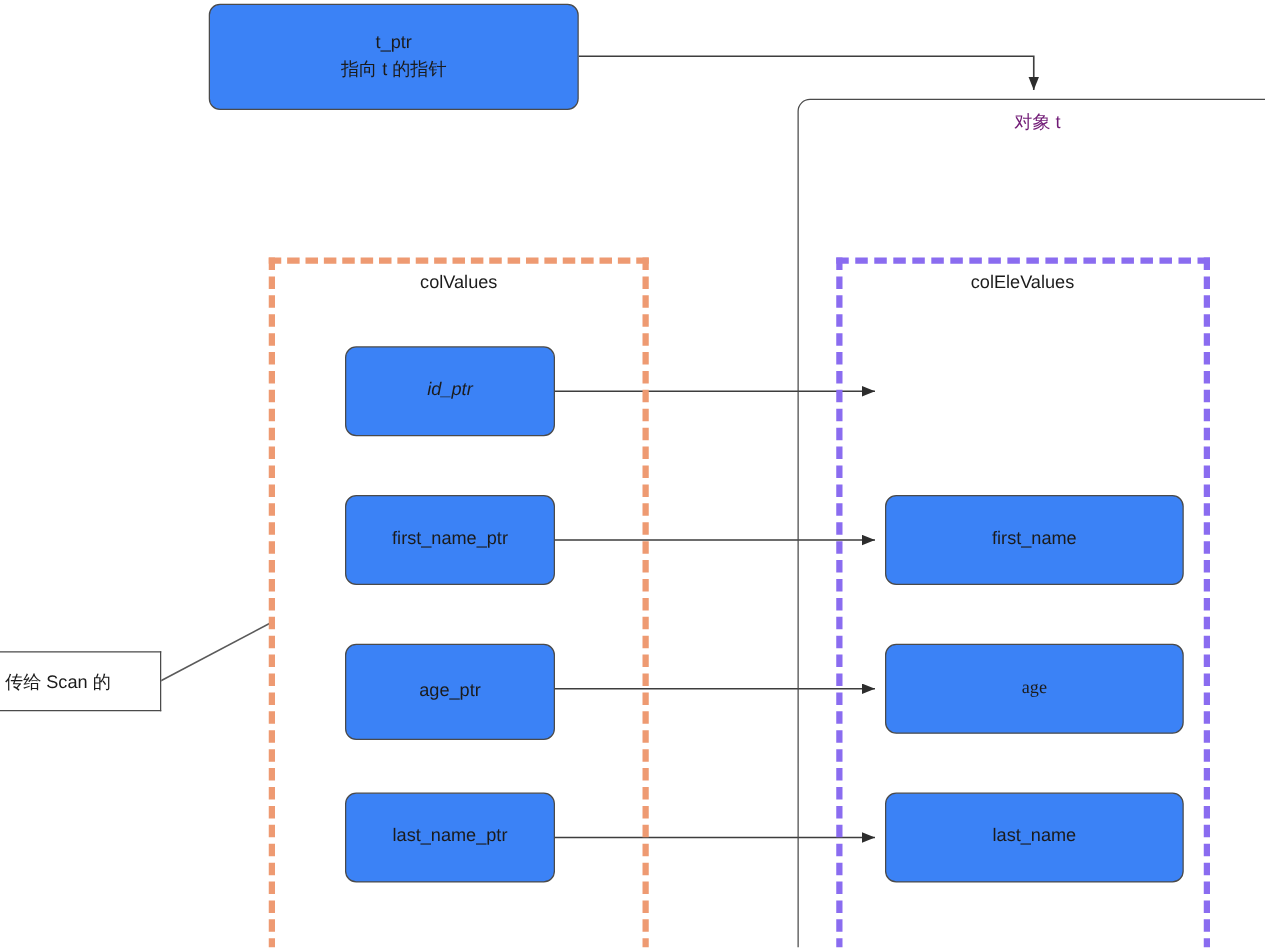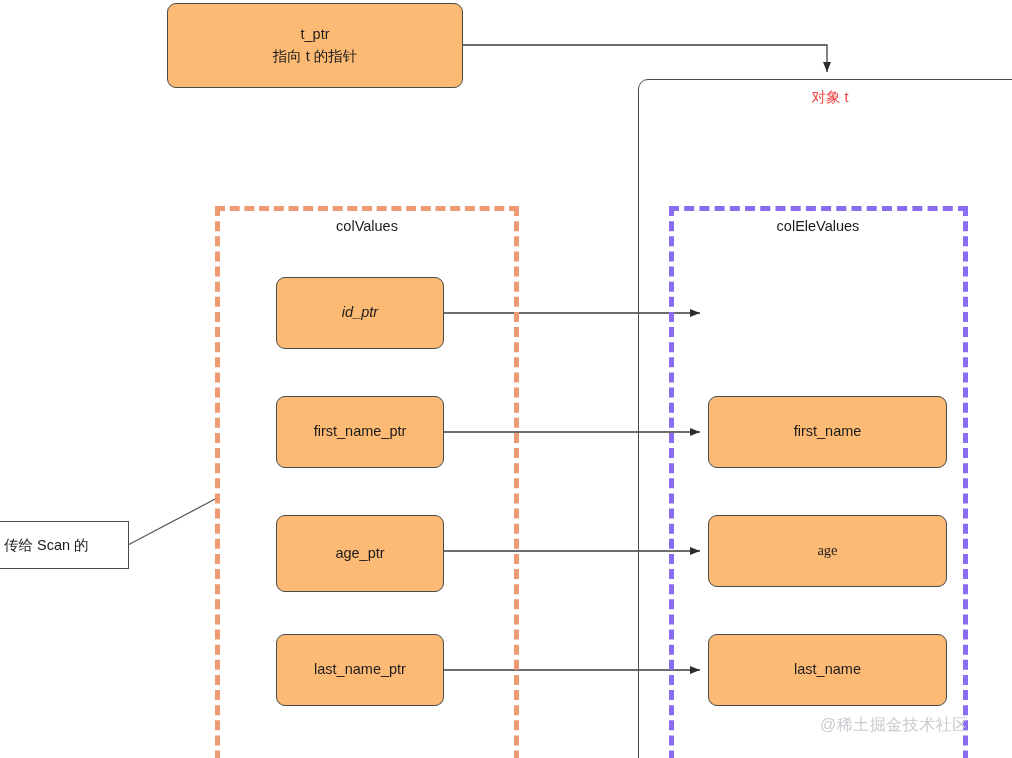--- a/index.html
+++ b/index.html
@@ -22,42 +22,42 @@
     left: 0;
     top: 0;
     width: 1012px;
     height: 758px;
   }
   .node-box {
     position: absolute;
     box-sizing: border-box;
     border: 1.3px solid #4a4a4a;
     border-radius: 9px;
-    background: #fdba74;
+    background: #3b82f6;
     display: flex;
     align-items: center;
     justify-content: center;
     text-align: center;
     color: #1b1b1b;
     font-size: 14.5px;
     line-height: 1.45;
     z-index: 3;
   }
   .big-box {
     position: absolute;
     box-sizing: border-box;
     border: 1.3px solid #4a4a4a;
     border-radius: 10px;
     background: transparent;
     z-index: 1;
   }
   .big-box-label {
     position: absolute;
     text-align: center;
-    color: #ef4444;
+    color: #701a75;
     font-size: 14.5px;
     z-index: 2;
   }
   .dashed-group {
     position: absolute;
     box-sizing: border-box;
     border-style: dashed;
     border-width: 5px;
     background: transparent;
     z-index: 1;
@@ -171,15 +171,14 @@
     <span>age</span>
   </div>
   <div class="node-box" style="left:708px; top:634px; width:239px; height:72px;">
     <span>last_name</span>
   </div>
 
   <div class="callout" style="left:-6px; top:521px; width:135px; height:48px;">
     <span>传给 Scan 的</span>
   </div>
 
-  <div class="watermark" style="left:820px; top:715px;">@稀土掘金技术社区</div>
 
 </div>
 
 </body></html>

